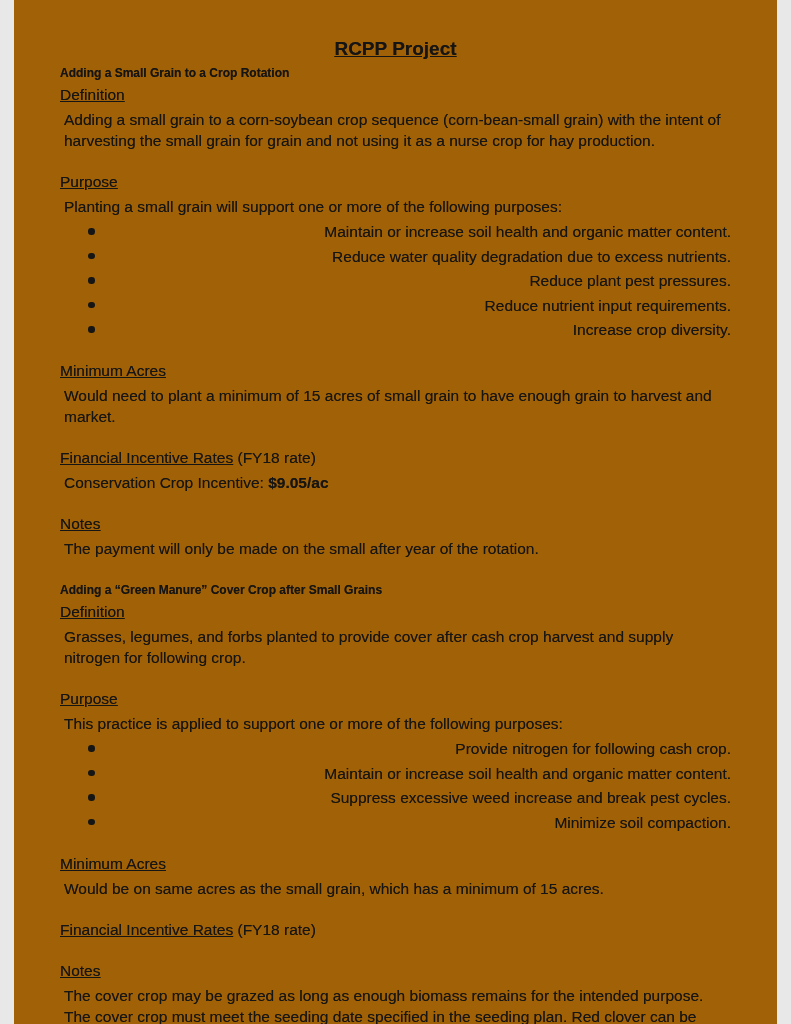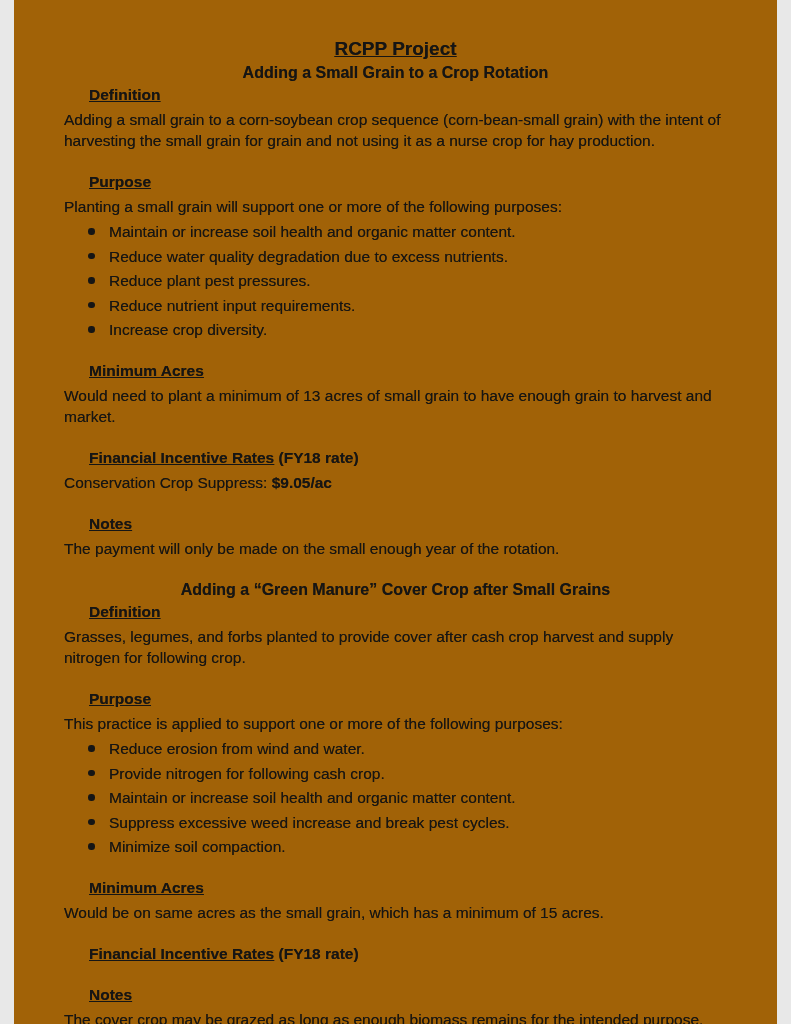--- a/index.html
+++ b/index.html
@@ -18,45 +18,45 @@
     overflow: hidden;
   }
   .doc-title {
     text-align: center;
     font-size: 19px;
     line-height: 26px;
     font-weight: 700;
   }
   .doc-title span { text-decoration: underline; }
   .sec-title {
-    text-align: center;
-    font-size: 16px;
+    text-align: left;
+    font-size: 12px;
     line-height: 22px;
     font-weight: 700;
   }
   .sec-title.sp { margin-top: 20px; }
   .h {
-    font-weight: 700;
+    font-weight: 400;
     line-height: 21px;
-    margin-left: 29px;
   }
   .u { text-decoration: underline; }
   .sp { margin-top: 20px; }
   p.body { margin: 4px; }
   .bold { font-weight: 700; }
   ul.bullets {
     list-style: none;
     margin: 2px 0 0 0;
     padding: 0;
   }
   ul.bullets li {
     position: relative;
     padding-left: 49px;
     line-height: 21px;
     margin-bottom: 3.5px;
+    text-align: right;
   }
   ul.bullets li::before {
     content: "";
     position: absolute;
     left: 28px;
     top: 7px;
     width: 6.5px;
     height: 6.5px;
     background: #151515;
     border-radius: 50%;
@@ -79,39 +79,38 @@
     <p class="body">Planting a small grain will support one or more of the following purposes:</p>
     <ul class="bullets">
       <li>Maintain or increase soil health and organic matter content.</li>
       <li>Reduce water quality degradation due to excess nutrients.</li>
       <li>Reduce plant pest pressures.</li>
       <li>Reduce nutrient input requirements.</li>
       <li>Increase crop diversity.</li>
     </ul>
 
     <div class="h u sp">Minimum Acres</div>
-    <p class="body">Would need to plant a minimum of 13 acres of small grain to have enough grain to harvest and market.</p>
+    <p class="body">Would need to plant a minimum of 15 acres of small grain to have enough grain to harvest and market.</p>
 
     <div class="h sp"><span class="u">Financial Incentive Rates</span><span> (FY18 rate)</span></div>
-    <p class="body"><span>Conservation Crop Suppress: </span><span class="bold">$9.05/ac</span></p>
+    <p class="body"><span>Conservation Crop Incentive: </span><span class="bold">$9.05/ac</span></p>
 
     <div class="h u sp">Notes</div>
-    <p class="body">The payment will only be made on the small enough year of the rotation.</p>
+    <p class="body">The payment will only be made on the small after year of the rotation.</p>
   </div>
 
   <div>
     <div class="sec-title sp">Adding a “Green Manure” Cover Crop after Small Grains</div>
 
     <div class="h u">Definition</div>
     <p class="body">Grasses, legumes, and forbs planted to provide cover after cash crop harvest and supply nitrogen for following crop.</p>
 
     <div class="h u sp">Purpose</div>
     <p class="body">This practice is applied to support one or more of the following purposes:</p>
     <ul class="bullets">
-      <li>Reduce erosion from wind and water.</li>
       <li>Provide nitrogen for following cash crop.</li>
       <li>Maintain or increase soil health and organic matter content.</li>
       <li>Suppress excessive weed increase and break pest cycles.</li>
       <li>Minimize soil compaction.</li>
     </ul>
 
     <div class="h u sp">Minimum Acres</div>
     <p class="body">Would be on same acres as the small grain, which has a minimum of 15 acres.</p>
 
     <div class="h sp"><span class="u">Financial Incentive Rates</span><span> (FY18 rate)</span></div>

